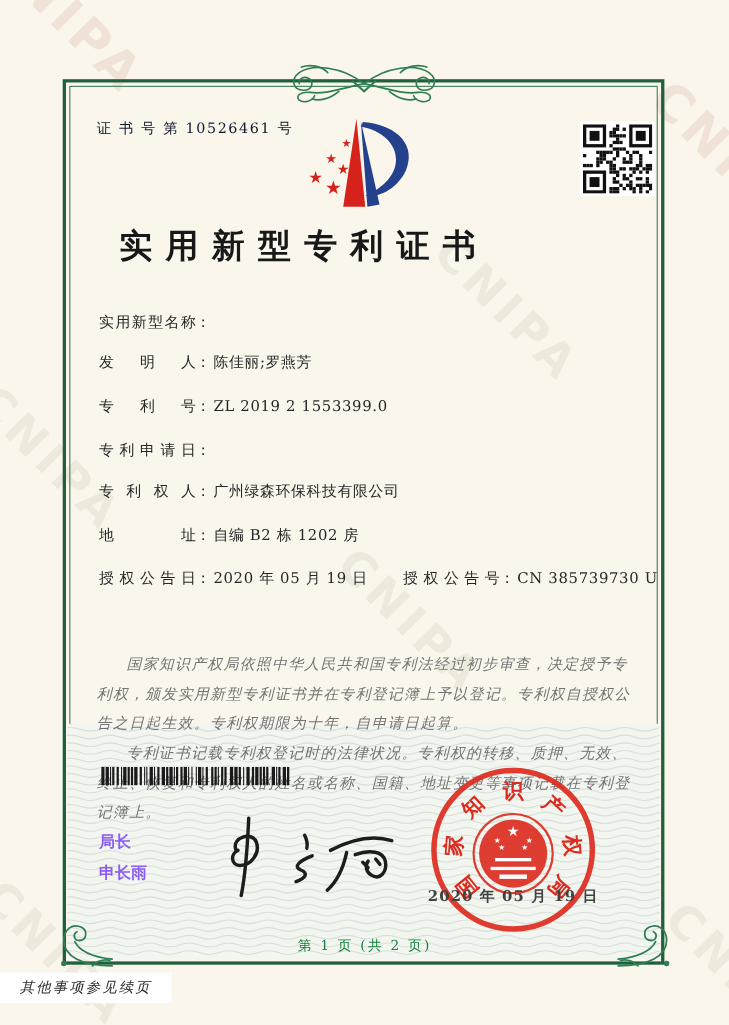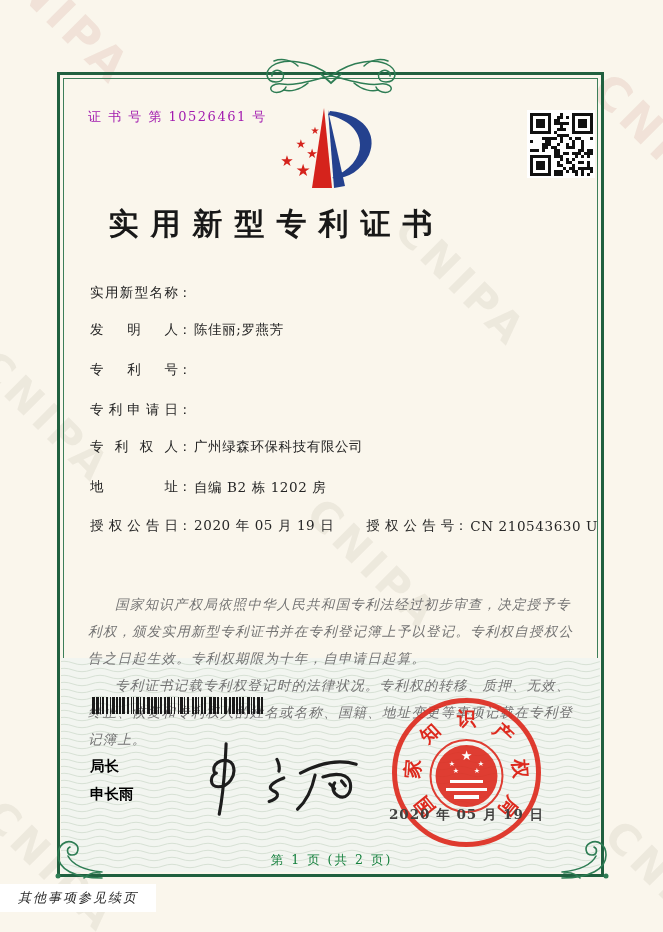--- a/index.html
+++ b/index.html
@@ -4,38 +4,38 @@
 <style>
   html,body{margin:0;padding:0;background:#faf6ec;}
   .page{position:relative;width:663px;height:932px;background:#faf6ec;overflow:hidden;
         font-family:"DejaVu Serif","Liberation Serif",serif;color:#222;}
   .wm{position:absolute;font-family:"DejaVu Sans","Liberation Sans",sans-serif;
       font-weight:bold;letter-spacing:5px;transform:rotate(45deg);pointer-events:none;user-select:none;}
   .wm.pink{color:rgba(196,128,118,.17);font-size:46px;}
   .wm.tan{color:rgba(158,146,122,.13);font-size:42px;}
   .frame{position:absolute;left:57px;top:72px;width:541px;height:799px;border:3px solid #20603f;}
   .frame-inner{position:absolute;inset:3px;border:1px solid #3d7f5a;}
-  .cert-no{position:absolute;left:88px;top:108px;font-size:13px;letter-spacing:1.5px;color:#a21caf;}
+  .cert-no{position:absolute;left:88px;top:108px;font-size:13px;letter-spacing:1.5px;color:#0f172a;}
   .logo{position:absolute;left:272px;top:98px;}
   .qr-box{position:absolute;left:527px;top:110px;width:68px;height:68px;background:#fff;display:flex;align-items:center;justify-content:center;}
   .title{position:absolute;left:0;top:204px;width:541px;text-align:center;font-size:30px;font-weight:bold;
          letter-spacing:12px;text-indent:12px;color:#181818;}
   .fields{position:absolute;left:90px;top:284px;width:480px;font-size:13.5px;color:#262626;}
   .frow{position:absolute;left:0;display:flex;align-items:center;white-space:nowrap;}
   .flabel{display:inline-block;width:88px;text-align:justify;text-align-last:justify;letter-spacing:0;}
   .fcolon{display:inline-block;width:16px;}
   .fvalue{letter-spacing:.6px;}
   .addr-lines div{line-height:20px;white-space:nowrap;}
   .paras{position:absolute;left:88px;top:546px;width:492px;font-size:13.5px;line-height:27px;
          letter-spacing:1.2px;font-style:italic;color:#737373;margin-top:45px;}
   .paras p{margin:0;text-indent:2em;}
   .wave-wrap{position:absolute;left:61px;top:658px;width:539px;height:214px;background:#f2f5f0;overflow:hidden;}
   .barcode-box{position:absolute;left:92px;top:697px;}
   .signer{position:absolute;left:90px;top:752px;font-family:"DejaVu Sans","Liberation Sans",sans-serif;
-          font-size:14.5px;font-weight:bold;color:#000000;line-height:28px;}
+          font-size:14.5px;font-weight:bold;color:#8b5cf6;line-height:28px;}
   .sig{position:absolute;left:185px;top:733px;}
   .seal{position:absolute;left:388px;top:694px;width:157px;height:157px;}
   .seal-date{position:absolute;left:388px;top:806px;width:157px;text-align:center;font-size:13.5px;
              font-weight:bold;letter-spacing:1px;color:#41413f;}
   .page-num{position:absolute;left:0;top:852px;width:663px;text-align:center;font-size:12.5px;
             letter-spacing:2px;color:#15803d;}
   .cont-note{position:absolute;left:0;top:884px;width:663px;text-align:left;}
   .cont-note span{display:inline-block;background:#fff;padding:5px 18px;font-size:13px;
                   font-style:italic;letter-spacing:2px;color:#2b2b2b;}
   .ornament-top{position:absolute;left:238px;top:50px;}
@@ -249,20 +249,21 @@
         <span class="fcolon">：</span>
     </div>
     <div class="frow" style="top:37px">
       <span class="flabel">发明人</span>
         <span class="fcolon">：</span>
       <span class="fvalue">陈佳丽;罗燕芳</span>
     </div>
     <div class="frow" style="top:77px">
       <span class="flabel">专利号</span>
         <span class="fcolon">：</span>
+      <span class="fvalue">ZL 2019 2 1553399.0</span>
     </div>
     <div class="frow" style="top:117px">
       <span class="flabel">专利申请日</span>
         <span class="fcolon">：</span>
     </div>
     <div class="frow" style="top:154px">
       <span class="flabel">专利权人</span>
         <span class="fcolon">：</span>
       <span class="fvalue">广州绿森环保科技有限公司</span>
     </div>
@@ -272,21 +273,21 @@
       <span class="fvalue addr-lines">
         <div>自编 B2 栋 1202 房</div>
       </span>
     </div>
     <div class="frow" style="top:233px">
       <span class="flabel">授权公告日</span>
         <span class="fcolon">：</span>
       <span class="fvalue">2020 年 05 月 19 日</span>
       <span class="flabel" style="margin-left:32px">授权公告号</span>
         <span class="fcolon">：</span>
-      <span class="fvalue">CN 210543630 U</span>
+      <span class="fvalue">CN 385739730 U</span>
     </div>
   </div>
 
   <div class="paras">
     <p>国家知识产权局依照中华人民共和国专利法经过初步审查，决定授予专利权，颁发实用新型专利证书并在专利登记簿上予以登记。专利权自授权公告之日起生效。专利权期限为十年，自申请日起算。</p>
     <p>专利证书记载专利权登记时的法律状况。专利权的转移、质押、无效、终止、恢复和专利权人的姓名或名称、国籍、地址变更等事项记载在专利登记簿上。</p>
   </div>
 
   <div class="barcode-box">
     <svg id="barcode" width="172" height="17">

